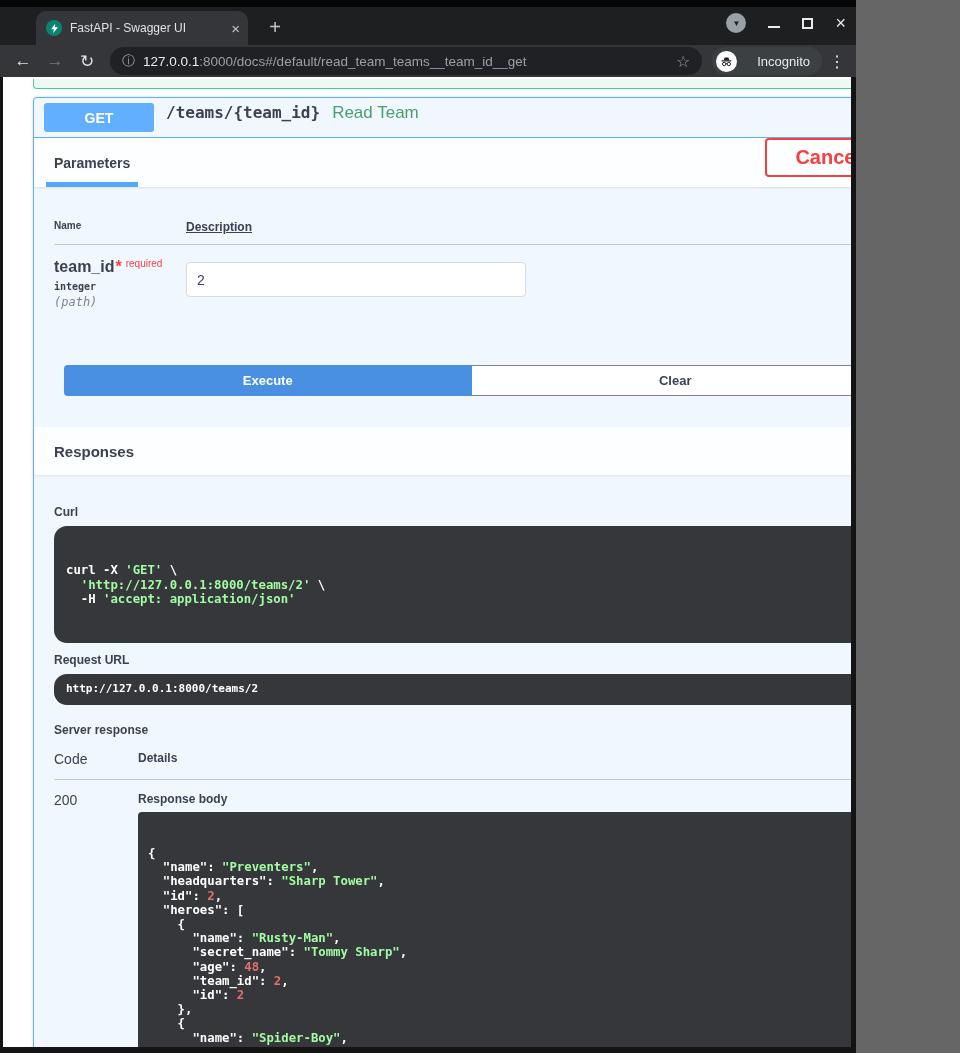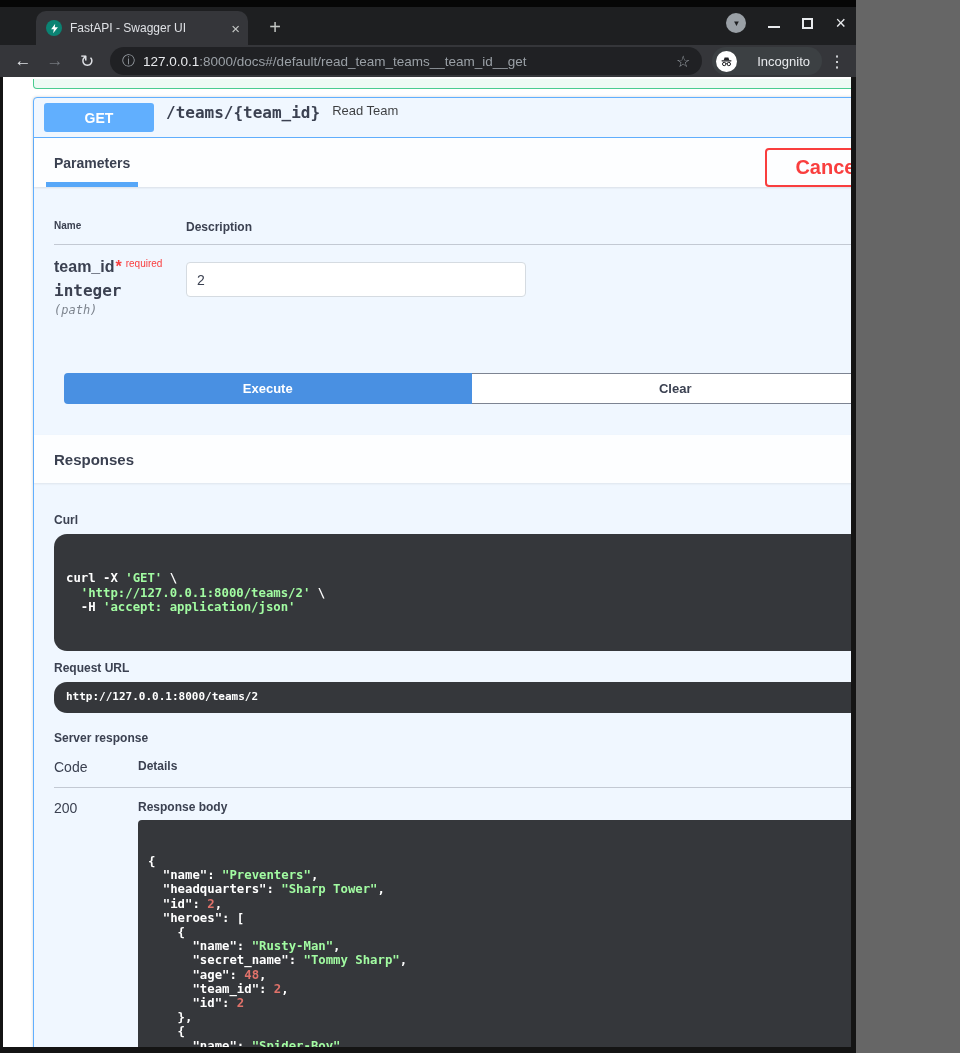--- a/index.html
+++ b/index.html
@@ -50,41 +50,41 @@
     border: 1px solid var(--post-green, #49cc90); border-top: none; border-radius: 0 0 4px 4px; }
   .opblock { width: 878px; margin-top: 8px; border: 1px solid var(--method-get, #61affe);
     border-radius: 4px; background: #f0f7ff; box-shadow: 0 0 3px rgba(0,0,0,.18); }
   .op-header { display: flex; padding: 5px 10px; height: 40px;
     border-bottom: 1px solid var(--method-get, #61affe); }
   .method-badge { width: 110px; height: 29px; background: var(--method-get, #61affe);
     border-radius: 3px; color: #fff; font-weight: bold; font-size: 14px;
     display: flex; align-items: center; justify-content: center; }
   .op-path { font-family: "DejaVu Sans Mono", monospace; font-weight: bold; font-size: 16px;
     color: #3b4151; margin-left: 12px; }
-  .op-summary { font-size: 13px; color: #000000; opacity: .75; margin-left: 12px; flex: 1; }
+  .op-summary { font-size: 17px; color: #15803d; opacity: .75; margin-left: 12px; flex: 1; }
   .chevron-up { width: 10px; height: 10px; border-right: 2px solid #3b4151;
     border-bottom: 2px solid #3b4151; transform: rotate(-135deg); margin: 4px 8px 0 0; }
   .section-header { background: rgba(255,255,255,.85); height: 49px; display: flex;
-    align-items: flex-end; justify-content: space-between; padding: 0 19px 0 12px;
+    align-items: flex-start; justify-content: space-between; padding: 0 19px 0 12px;
     box-shadow: 0 1px 2px rgba(0,0,0,.1); position: relative; }
   .tab-params { font-size: 14px; font-weight: bold; color: #3b4151; padding: 0 8px; position: relative; height: 100%; display: flex; align-items: center; }
   .tab-params .bar { position: absolute; left: 0; right: 0; bottom: 0; height: 5px; background: #57a7f8; }
   .cancel-btn { border: 2px solid var(--cancel-red, #f93e3e); color: var(--cancel-red, #f93e3e);
     background: transparent; font-weight: bold; font-size: 20px; border-radius: 4px;
     padding: 6px 28px; font-family: "Liberation Sans", sans-serif; }
   .params-area { padding: 33px 20px 0 20px; }
   .tbl-head { display: flex; border-bottom: 1px solid rgba(59,65,81,.25); padding-bottom: 10px; }
   .col-name { width: 132px; font-size: 10px; font-weight: bold; }
-  .col-desc { font-size: 12px; font-weight: bold; }
+  .col-desc { font-size: 12px; font-weight: bold; text-decoration: underline; }
   .param-row { display: flex; padding-top: 13px; }
   .param-left { width: 132px; }
   .param-name { font-size: 16px; font-weight: bold; color: #3b4151; display: inline; }
   .req-star { color: #f93e3e; font-weight: bold; margin-left: 1px; }
   .req-label { color: #f93e3e; font-size: 10px; vertical-align: top; margin-left: 4px; }
-  .param-type { font-family: "DejaVu Sans Mono", monospace; font-size: 16px; font-weight: bold; margin-top: 5px; }
+  .param-type { font-family: "DejaVu Sans Mono", monospace; font-size: 10px; font-weight: bold; margin-top: 5px; }
   .param-in { font-family: "DejaVu Sans Mono", monospace; font-size: 12px; font-style: italic;
     color: #7e858f; margin-top: 3px; }
   .param-input { width: 340px; height: 35px; border: 1px solid #d5dbe1; border-radius: 4px;
     padding: 8px 10px; font-size: 14px; font-family: "Liberation Sans", sans-serif;
     color: #3b4151; background: #fff; margin-top: 4px; }
   .execute-row { display: flex; margin: 56px 10px 0 10px; }
   .execute-btn { flex: 1; height: 31px; background: var(--execute-blue, #4990e2); color: #fff;
     border: none; border-radius: 4px 0 0 4px; font-size: 13px; font-weight: bold;
     font-family: "Liberation Sans", sans-serif; }
   .clear-btn { flex: 1; height: 31px; background: #fff; color: #3b4151;

